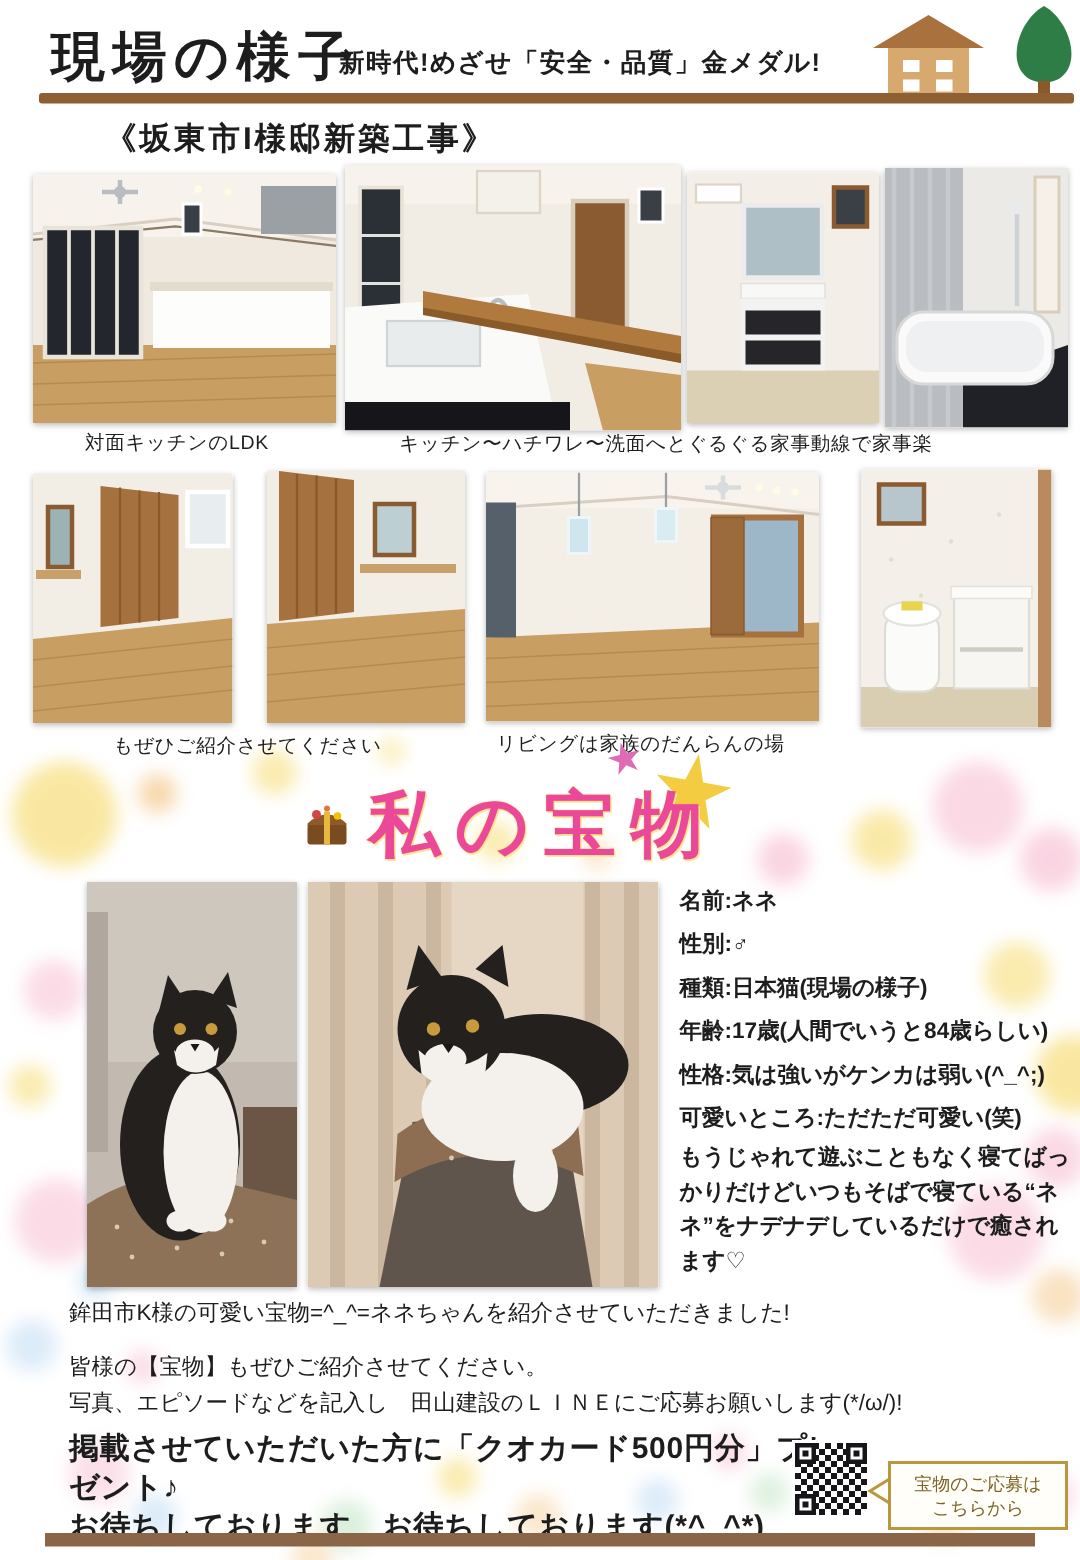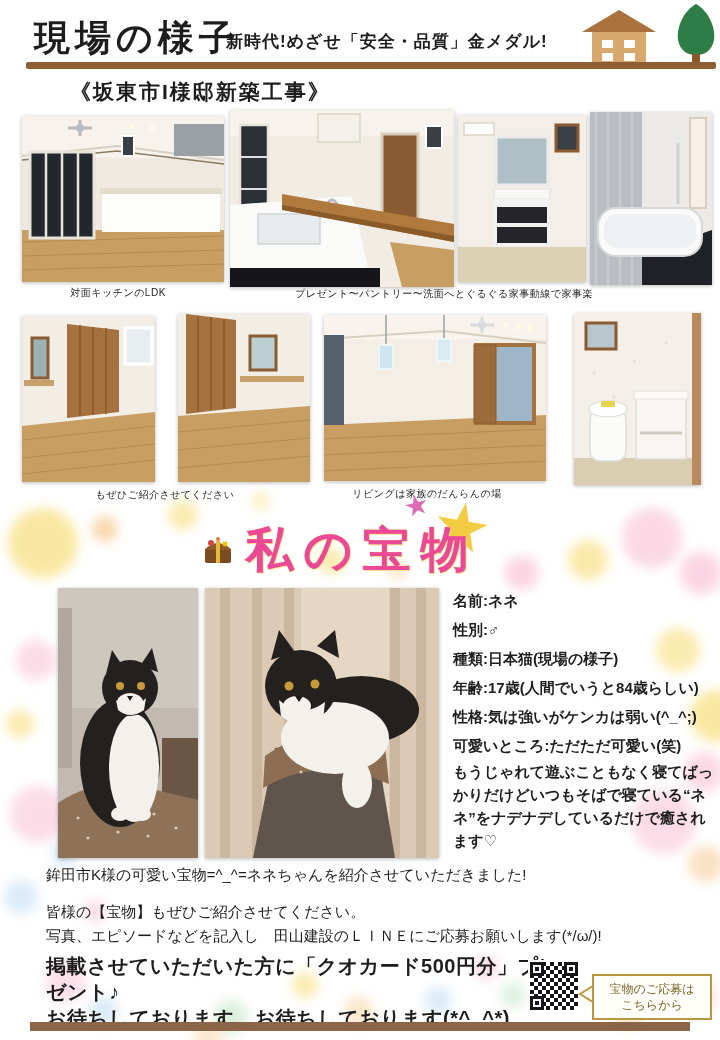--- a/index.html
+++ b/index.html
@@ -8,21 +8,21 @@
   .abs{position:absolute;}
   .dot{position:absolute;border-radius:50%;filter:blur(6px);pointer-events:none;}
   
   .page-title{left:34px;top:14px;font-size:36px;font-weight:bold;letter-spacing:5px;}
   .slogan{left:226px;top:30px;font-size:17px;font-weight:bold;letter-spacing:1px;}
   .top-rule{left:26px;top:62px;width:690px;height:7px;background:#8e5f35;border-radius:2px;}
   .subtitle{left:70px;top:78px;font-size:21px;font-weight:600;letter-spacing:2px;}
   
   .photo{position:absolute;background:#fff;box-shadow:0 1px 4px rgba(0,0,0,.28);}
   .photo svg{display:block;width:100%;height:100%;}
-  .caption{position:absolute;font-size:10px;text-align:center;letter-spacing:.5px;}
+  .caption{position:absolute;font-size:13px;text-align:center;letter-spacing:.5px;}
   
   .treasure-title{left:150px;top:514px;width:380px;height:72px;display:flex;align-items:center;
       justify-content:center;gap:10px;}
   .treasure-title .txt{font-size:48px;font-weight:bold;letter-spacing:10px;color:#ec4899;
       text-shadow:0 0 1px #eab22a, 1px 1px 0 #fce9a8;}
   .star{position:absolute;line-height:1;}
   .star.pink{left:404px;top:492px;font-size:28px;color:#e06bb5;transform:rotate(-14deg);}
   .star.yellow{left:432px;top:494px;font-size:66px;color:#f2c628;opacity:.88;transform:rotate(10deg);}
   .profile{left:453px;top:586px;width:265px;font-size:15px;font-weight:600;line-height:29px;}
   .comment{left:453px;top:760px;width:262px;font-size:15px;font-weight:600;line-height:23px;}
@@ -155,21 +155,21 @@
       <path d="M6,0 V173 M18,0 V173 M30,0 V173 M42,0 V173" stroke="#c6c9cd" stroke-width="3"></path>
       <rect x="100" y="6" width="16" height="90" fill="#f6f1e8" stroke="#d9cdbb" stroke-width="2"></rect>
       <line x1="88" y1="28" x2="88" y2="92" stroke="#cfd2d5" stroke-width="3"></line>
       <circle cx="88" cy="26" r="5" fill="#e8eaec"></circle>
       <polygon points="52,142 122,118 122,173 52,173" fill="#1f2126"></polygon>
       <rect x="8" y="96" width="104" height="48" rx="18" fill="#fafafa" stroke="#d8d8d8" stroke-width="2"></rect>
       <rect x="14" y="102" width="92" height="34" rx="14" fill="#eef0f1"></rect>
     </svg>
   </div>
   <div class="caption" style="left:28px;top:286px;width:180px">対面キッチンのLDK</div>
-  <div class="caption" style="left:248px;top:287px;width:392px">プレゼント〜パントリー〜洗面へとぐるぐる家事動線で家事楽</div>
+  <div class="caption" style="left:248px;top:287px;width:392px">キッチン〜ハチワレ〜洗面へとぐるぐる家事動線で家事楽</div>
 
   <div class="photo" style="left:22px;top:316px;width:133px;height:166px">
     <svg viewBox="0 0 133 166" preserveAspectRatio="none">
       <rect width="133" height="166" fill="#f2eee6"></rect>
       <polygon points="0,110 133,96 133,166 0,166" fill="#c89e63"></polygon>
       <path d="M0,124 L133,110 M0,142 L133,128 M0,158 L133,144" stroke="#b58c50" stroke-width="1"></path>
       <polygon points="45,8 97,14 97,96 45,102" fill="#a5713f"></polygon>
       <path d="M58,9 V100 M71,11 V99 M84,12 V98" stroke="#8a5a2b" stroke-width="1.5"></path>
       <rect x="10" y="22" width="16" height="40" fill="#9db2b5" stroke="#8a5a30" stroke-width="3"></rect>
       <rect x="103" y="12" width="27" height="36" fill="#e8eef0" stroke="#fff" stroke-width="3"></rect>

